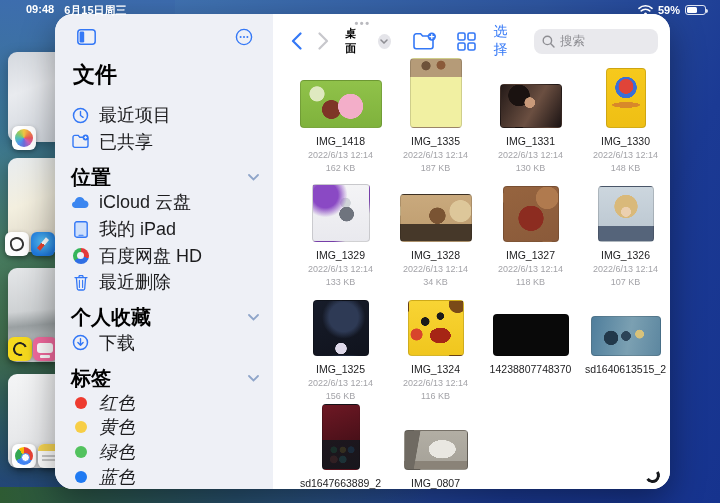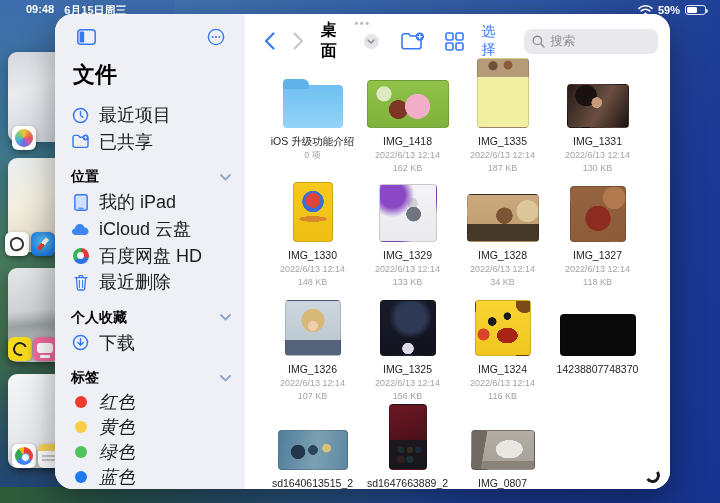--- a/index.html
+++ b/index.html
@@ -50,38 +50,38 @@
   .ic-notes::after { content:""; position:absolute; left:0; top:0; right:0; height:7px; background:#f7d553; border-radius:6px 6px 0 0; }
   .ic-notes::before { content:""; position:absolute; left:4px; top:11px; width:16px; height:1.5px; background:#c9c9c9; box-shadow:0 4px 0 #c9c9c9; }
 
   
   .window { position:absolute; z-index:3; left:55px; top:14px; width:615px; height:475px;
     border-radius:18px; overflow:hidden; background:#fff; display:flex; box-shadow:0 12px 34px rgba(0,0,0,.38); }
   .drag-handle { position:absolute; z-index:6; left:50%; top:3px; transform:translateX(-50%);
     color:#b9b9be; font-size:11px; letter-spacing:1.5px; font-weight:bold; }
 
   
-  .sidebar { width:190px; flex:none; background:#eef0f6; padding:12px 14px 0 16px; display:flex; flex-direction:column; }
+  .sidebar { width:218px; flex:none; background:#eef0f6; padding:12px 14px 0 16px; display:flex; flex-direction:column; }
   .side-top { display:flex; justify-content:space-between; align-items:center; height:22px; }
   .side-title { font-size:22px; font-weight:bold; color:#000; margin:12px 0 12px 2px; }
   .side-row { display:flex; align-items:center; gap:9px; height:27px; font-size:18px; color:#1c1c1e; border-radius:6px; }
   .side-row .ricon { width:19px; display:flex; justify-content:center; flex:none; }
   .side-sec { display:flex; align-items:center; justify-content:space-between; height:24px; margin-top:10px; }
-  .side-sec .hdr { font-size:14px; font-weight:bold; color:#000; }
+  .side-sec .hdr { font-size:20px; font-weight:bold; color:#000; }
   .tag-dot { width:12px; height:12px; border-radius:50%; flex:none; }
   .tag-row { height:25px;font-style:italic; }
   .baidu-ic { width:16px; height:16px; border-radius:50%;
     background:conic-gradient(#e23a3a 0 30%,#2f6fe4 30% 65%,#35b55a 65% 100%); position:relative; }
   .baidu-ic::after { content:""; position:absolute; inset:4.5px; background:#eef0f6; border-radius:50%; }
 
   
   .main { flex:1; position:relative; background:#fff; }
   .toolbar { position:absolute; top:12px; left:0; right:0; height:30px; display:flex; align-items:center; padding:0 12px 0 14px; gap:8px; }
   .nav-chev { width:22px; height:22px; display:flex; align-items:center; justify-content:center; }
-  .loc-title { font-size:16px; font-weight:bold; color:#000; margin-left:4px; }
+  .loc-title { font-size:11px; font-weight:bold; color:#000; margin-left:4px; }
   .loc-chev { width:15px; height:15px; border-radius:50%; background:#e4e4e9; display:flex; align-items:center; justify-content:center; margin-left:5px; }
   .tb-spacer { flex:1; }
   .tb-btn { display:flex; align-items:center; justify-content:center; padding:0 6px; }
   .select-label { font-size:14px; color:#3478f6; padding:0 4px; }
   .searchbox { display:flex; align-items:center; gap:5px; width:140px; height:25px; background:#e9e9ed; border-radius:8px; padding:0 8px; margin-left:4px; }
   .searchbox input { border:0; outline:0; background:transparent; width:100%; font-size:12.5px; color:#333; font-family:inherit; }
   .searchbox input::placeholder { color:#8e8e93; }
 
   
   .content { position:absolute; top:44px; left:0; right:0; bottom:0; overflow:hidden; padding:8px 0 0 20px; }
@@ -260,34 +260,34 @@
       <div class="side-sec">
         <span class="hdr">位置</span>
         <span>
             <svg width="11" height="7" viewBox="0 0 11 7">
               <path d="M1 1l4.5 4.5L10 1" stroke="#8fa5c9" stroke-width="1.8" fill="none" stroke-linecap="round"></path>
             </svg>
           </span>
       </div>
       <div class="side-row">
         <span class="ricon">
+          <svg width="19" height="13" viewBox="0 0 19 13">
+              <path d="M4.6 12C2.6 12 1 10.5 1 8.7c0-1.6 1.2-2.9 2.8-3.2C4.2 3 6.2 1 8.8 1c2.3 0 4.2 1.5 4.8 3.6 2 .1 3.9 1.6 3.9 3.6 0 2-1.6 3.8-3.7 3.8z" fill="#3b86f0"></path>
+            </svg>
+        </span>
+        <span>iCloud 云盘</span>
+      </div>
+      <div class="side-row">
+        <span class="ricon">
           <svg width="14" height="17" viewBox="0 0 14 17">
               <rect x="0.8" y="0.8" width="12.4" height="15.4" rx="2" stroke="#3478f6" stroke-width="1.4" fill="#cfe0fb"></rect>
               <path d="M5 14.2h4" stroke="#3478f6" stroke-width="1.1" stroke-linecap="round"></path>
             </svg>
         </span>
         <span>我的 iPad</span>
-      </div>
-      <div class="side-row">
-        <span class="ricon">
-          <svg width="19" height="13" viewBox="0 0 19 13">
-              <path d="M4.6 12C2.6 12 1 10.5 1 8.7c0-1.6 1.2-2.9 2.8-3.2C4.2 3 6.2 1 8.8 1c2.3 0 4.2 1.5 4.8 3.6 2 .1 3.9 1.6 3.9 3.6 0 2-1.6 3.8-3.7 3.8z" fill="#3b86f0"></path>
-            </svg>
-        </span>
-        <span>iCloud 云盘</span>
       </div>
       <div class="side-row">
         <span class="ricon">
             <span class="baidu-ic"></span>
           </span>
         <span>百度网盘 HD</span>
       </div>
       <div class="side-row">
         <span class="ricon">
           <svg width="14" height="17" viewBox="0 0 14 17">
@@ -397,27 +397,20 @@
           </span>
           <input type="text" placeholder="搜索" style="">
         </span>
       </div>
 
       <div class="content">
         <div class="grid">
 
           <div class="cell">
             <div class="thumbzone">
-                <div class="folder"></div>
-              </div>
-            <div class="fname">iOS 升级功能介绍</div>
-            <div class="fsub">0 项</div>
-          </div>
-          <div class="cell">
-            <div class="thumbzone">
                 <div class="thumb t-1418"></div>
               </div>
             <div class="fname">IMG_1418</div>
             <div class="fsub">2022/6/13 12:14</div>
             <div class="fsub">162 KB</div>
           </div>
           <div class="cell">
             <div class="thumbzone">
                 <div class="thumb t-1335"></div>
               </div>

